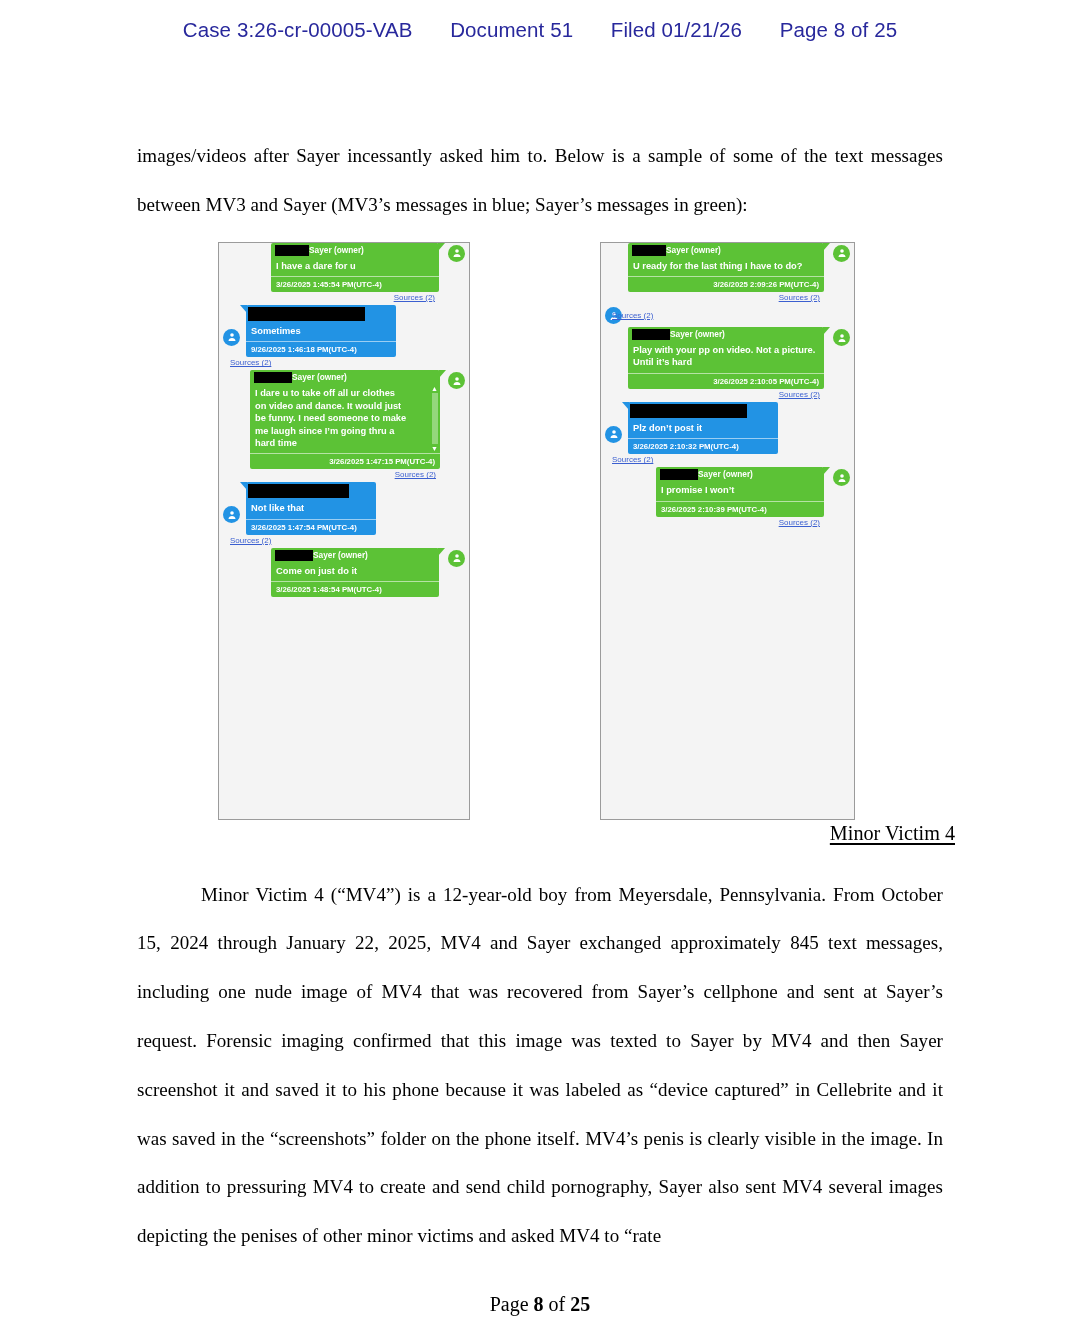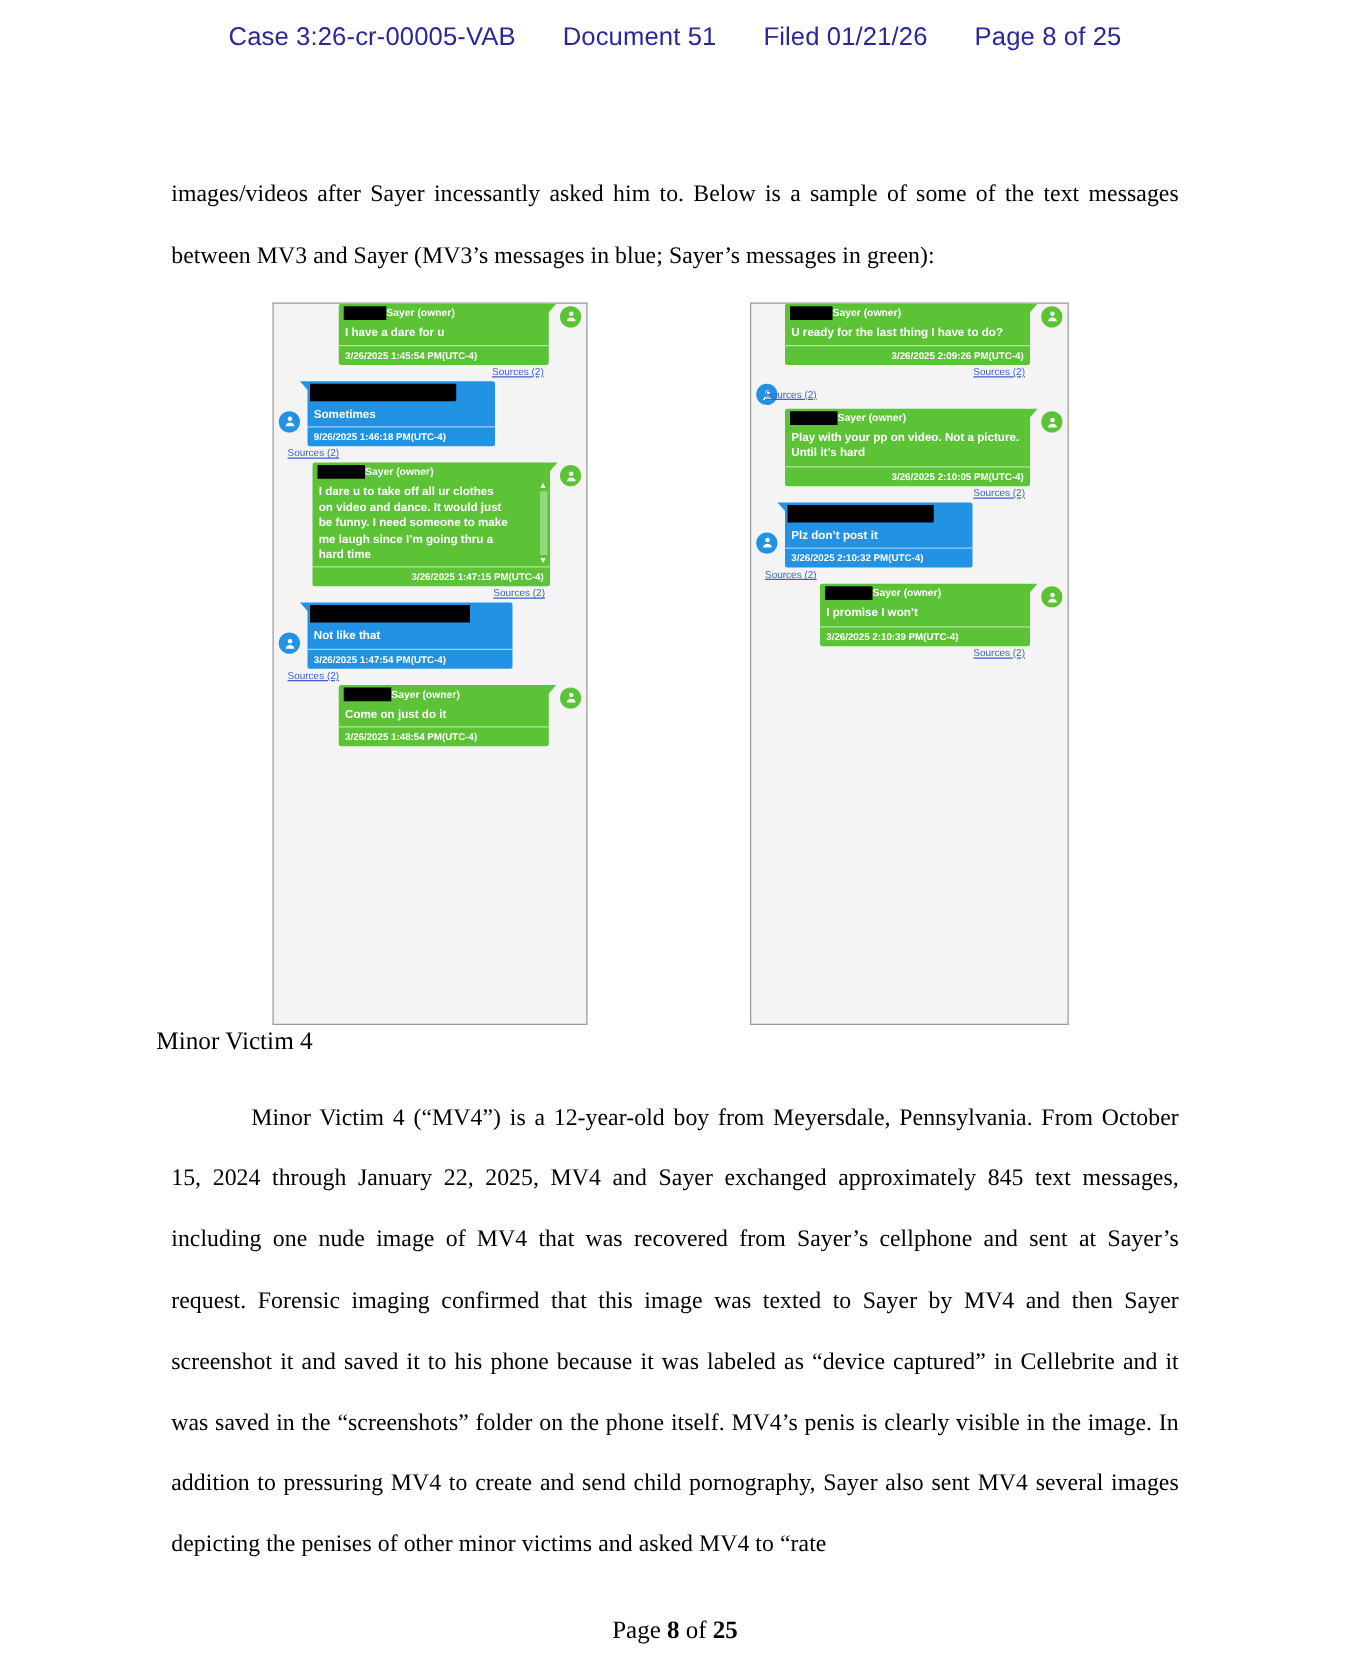--- a/index.html
+++ b/index.html
@@ -36,23 +36,24 @@
     margin:12px;
     font-size:19px;
     line-height:48.8px;
     text-align:justify;
     text-justify:inter-word;
     letter-spacing:0.05px;
   }
   p.para.indent{ text-indent:64px; }
 
   .section-heading{
-    text-align:left;
+    text-align:right;
     font-size:20.2px;
     margin:0;
+    text-decoration:underline;
     text-underline-offset:3px;
   }
 
   
   .exhibit-wrap{
     position:relative;
     height:580px;
     margin-top:6px;
   }
   .chat-panel{
@@ -300,21 +301,21 @@
       </div>
 
       <div class="msg-row">
         <div class="row-in">
           <div class="avatar blue" style="margin-right:6px;">
             <svg width="12" height="12" viewBox="0 0 24 24">
                 <circle cx="12" cy="8" r="3.6" fill="#fff"></circle>
                 <path d="M5 20c0-4 3.3-6.2 7-6.2s7 2.2 7 6.2z" fill="#fff"></path>
               </svg>
           </div>
-          <div class="bubble-col" style="width:164px;">
+          <div class="bubble-col" style="width:130px;">
             <div class="bubble blue">
               <span class="tail-blue"></span>
               <div class="name-line">
                 <span class="redact-band"></span>
               </div>
               <div class="body-text">Not like that</div>
               <div class="ts-line ts-left">3/26/2025 1:47:54 PM(UTC-4)</div>
             </div>
             <a class="sources sources-left" style="margin-left:-20px;">Sources (2)</a>
           </div>

